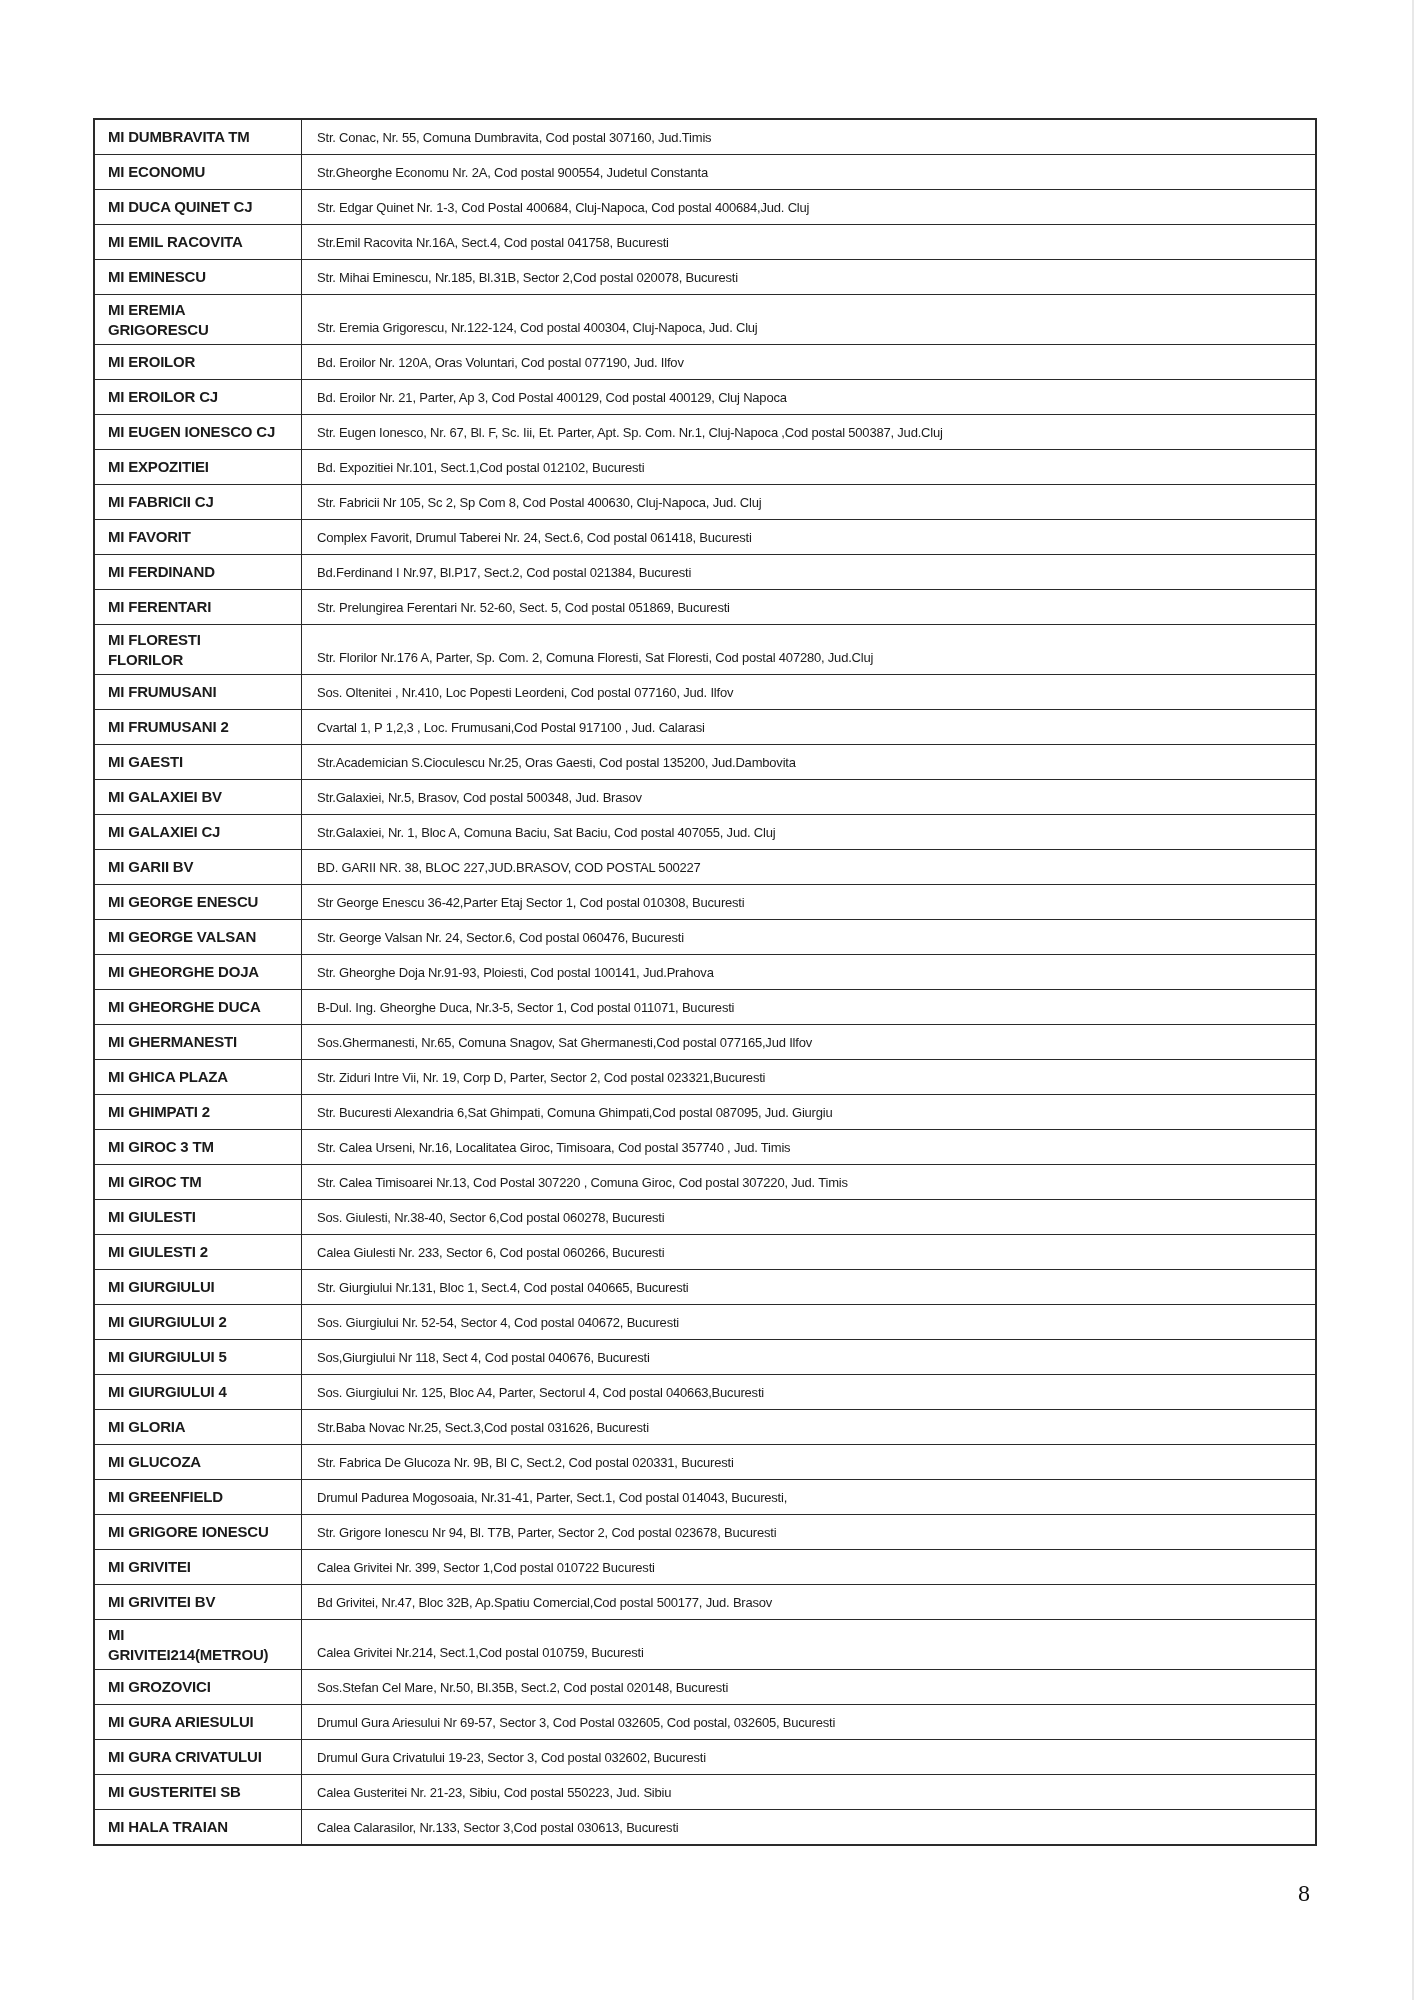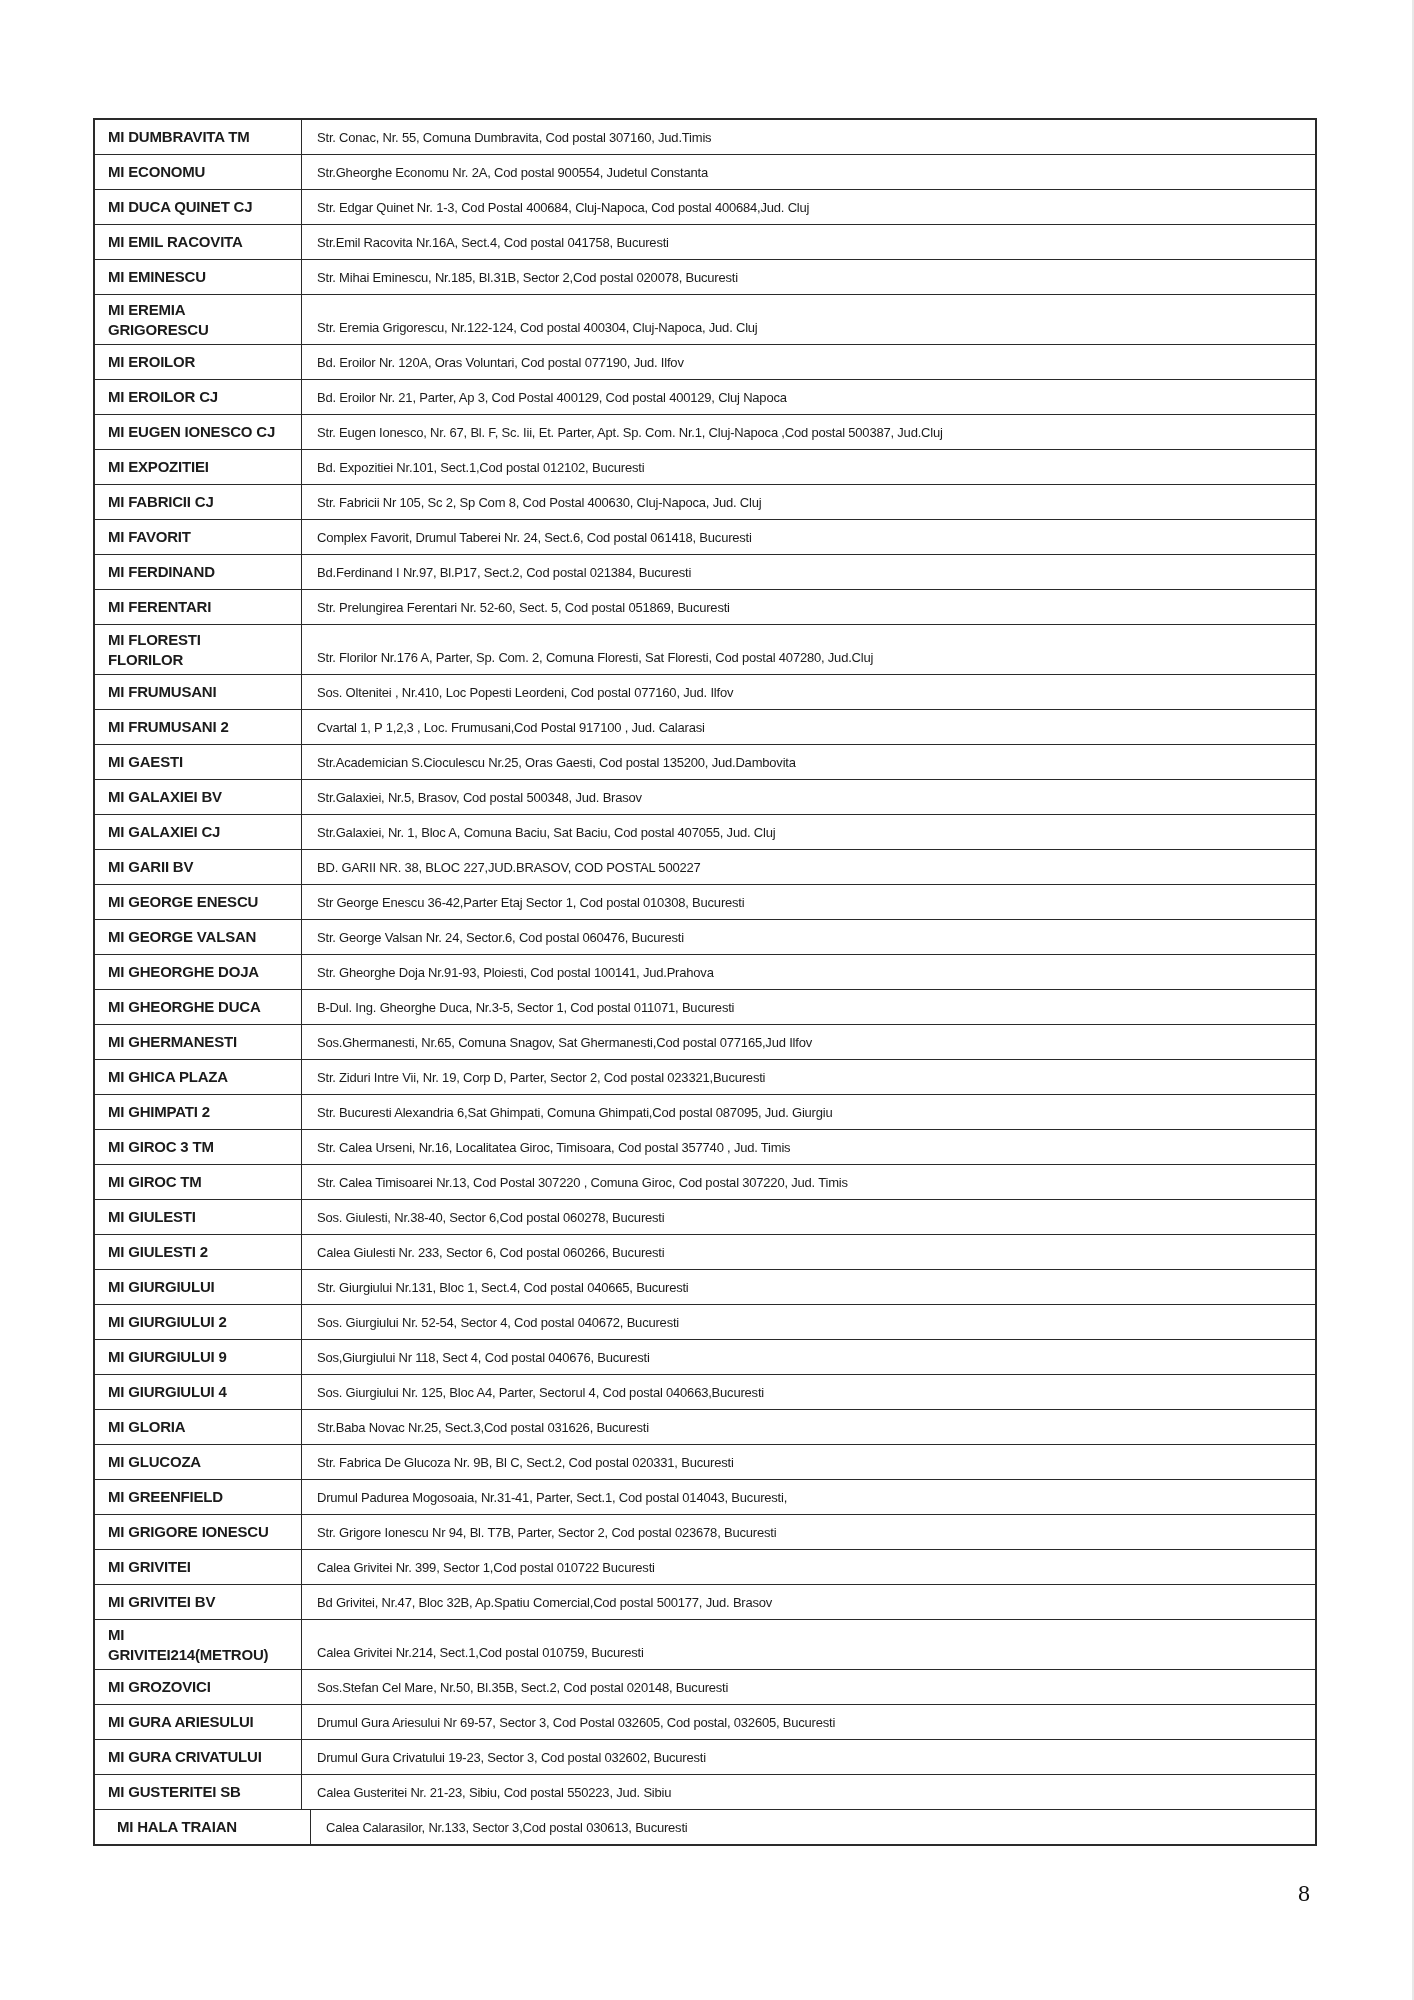--- a/index.html
+++ b/index.html
@@ -19,21 +19,21 @@
     width:1224px;
     border:2px solid #2a2a2a;
     box-sizing:border-box;
     background:#ffffff;
   }
   .row{
     display:flex;
     min-height:34px;
     border-bottom:1.5px solid #2a2a2a;
   }
-  .row:last-child{border-bottom:none;padding-left:9px;}
+  .row:last-child{border-bottom:none;}
   .cell{
     box-sizing:border-box;
     display:flex;
   }
   .name{
     width:207px;
     flex:0 0 207px;
     border-right:1.5px solid #2a2a2a;
     align-items:center;
     padding:5px 6px 5px 13px;
@@ -232,21 +232,21 @@
       <div class="cell name">MI GIURGIULUI</div>
       <div class="cell addr">Str. Giurgiului Nr.131, Bloc 1, Sect.4, Cod postal 040665, Bucuresti</div>
     </div>
 
     <div class="row">
       <div class="cell name">MI GIURGIULUI 2</div>
       <div class="cell addr">Sos. Giurgiului Nr. 52-54, Sector 4, Cod postal 040672, Bucuresti</div>
     </div>
 
     <div class="row">
-      <div class="cell name">MI GIURGIULUI 9</div>
+      <div class="cell name">MI GIURGIULUI 5</div>
       <div class="cell addr">Sos,Giurgiului Nr 118, Sect 4, Cod postal 040676, Bucuresti</div>
     </div>
 
     <div class="row">
       <div class="cell name">MI GIURGIULUI 4</div>
       <div class="cell addr">Sos. Giurgiului Nr. 125, Bloc A4, Parter, Sectorul 4, Cod postal 040663,Bucuresti</div>
     </div>
 
     <div class="row">
       <div class="cell name">MI GLORIA</div>

